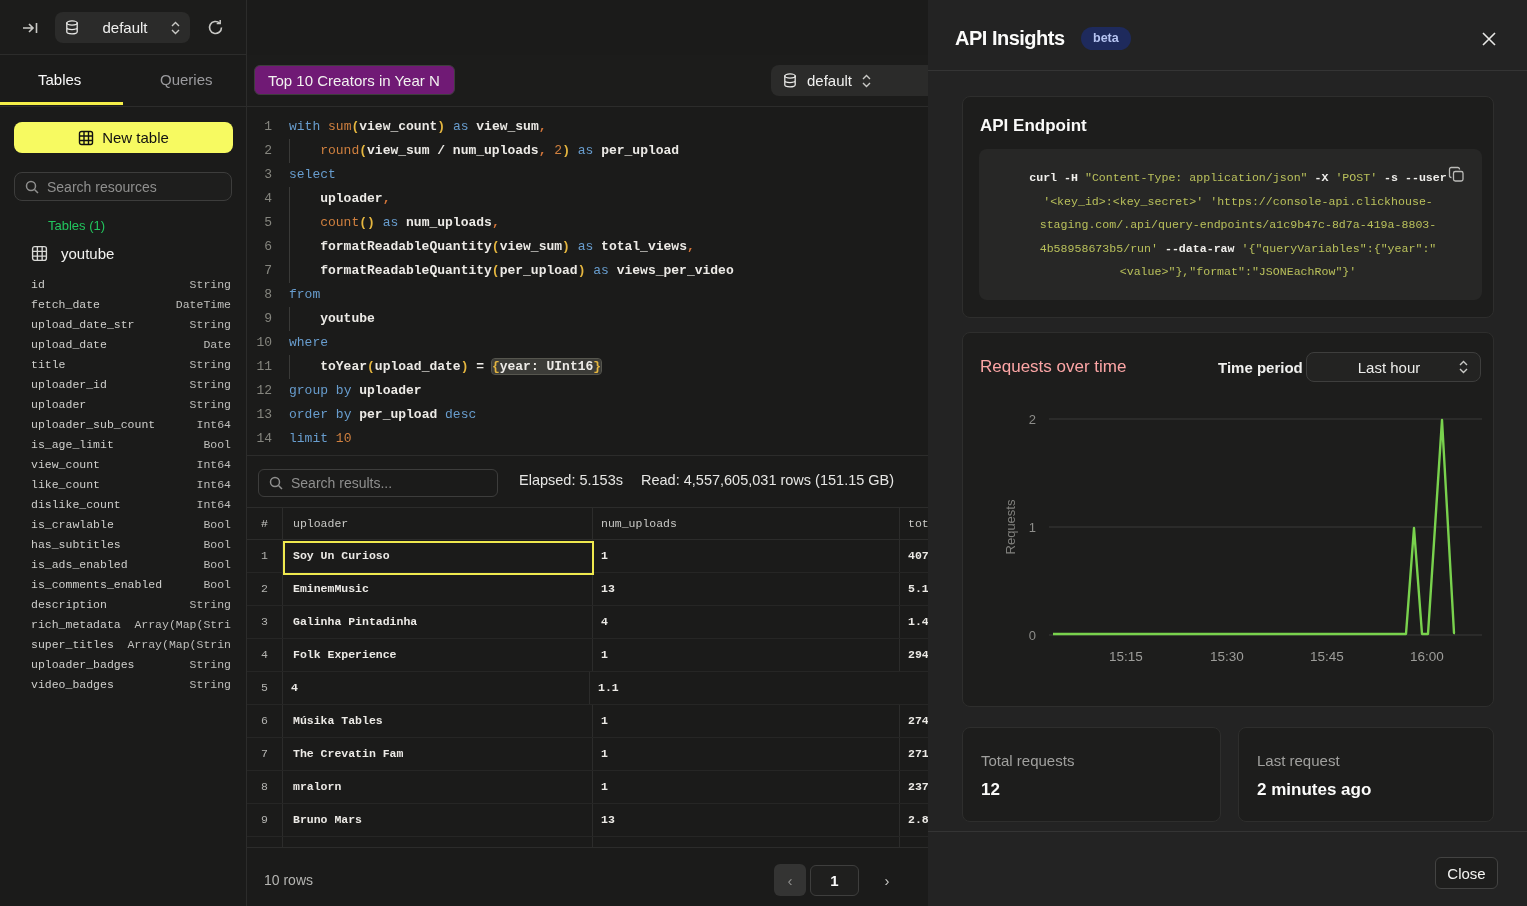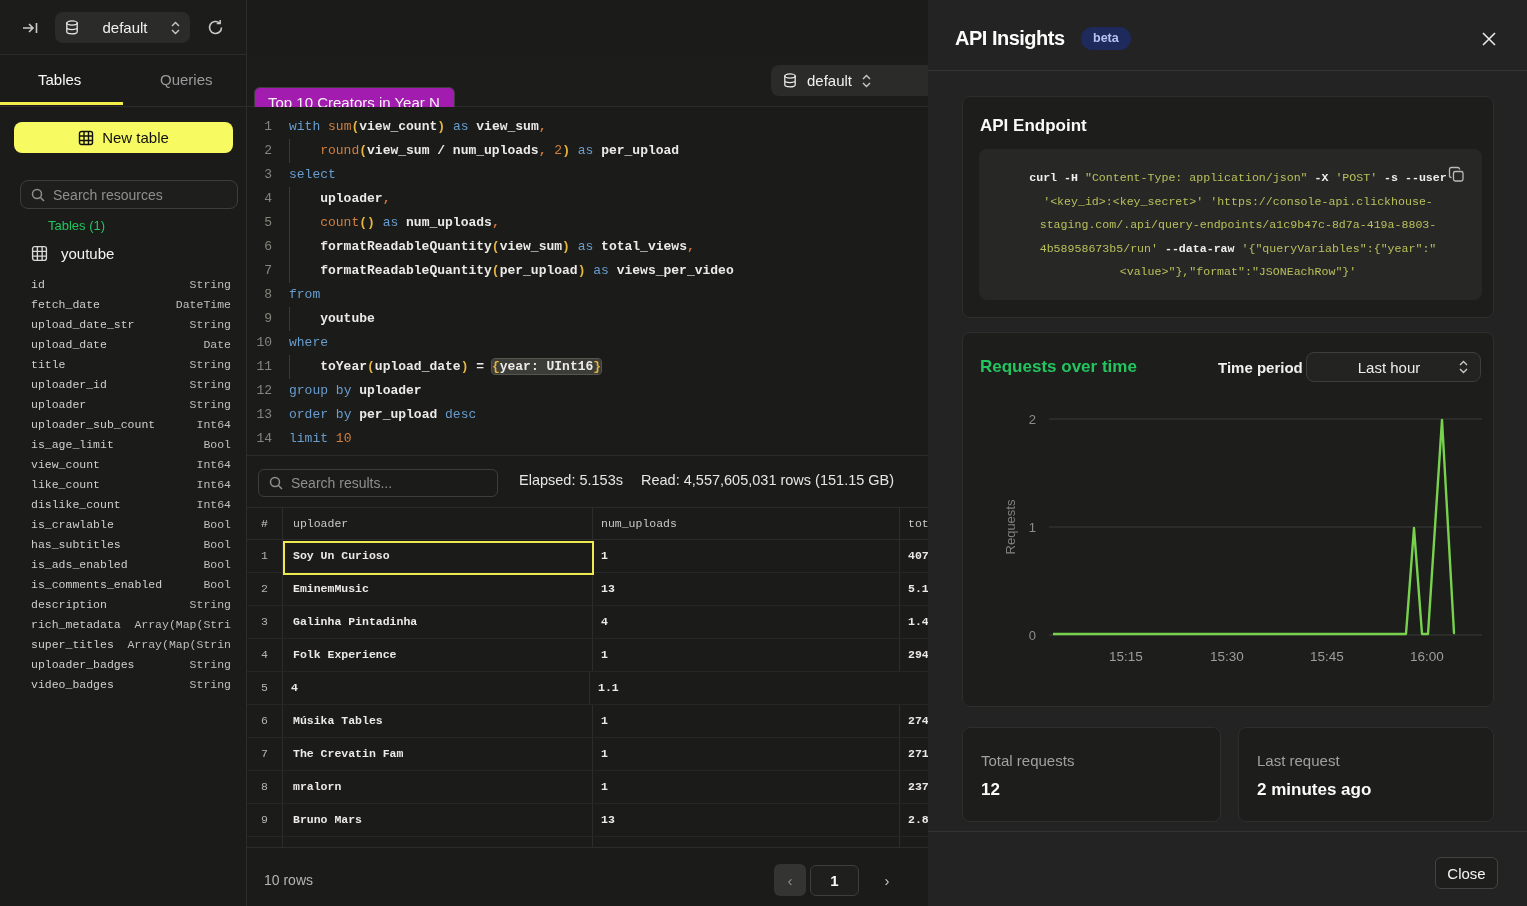--- a/index.html
+++ b/index.html
@@ -12,38 +12,38 @@
   #sb-head { position:absolute; left:0; top:0; width:246px; height:55px; background:#1c1c1b; border-bottom:1px solid #2c2c2b; }
   .select { background:#2b2b2a; border-radius:8px; display:flex; align-items:center; color:#f0f0ef; font-size:15px; }
   #sb-select { position:absolute; left:55px; top:12px; width:135px; height:31px; padding:0 10px; }
   #sb-select .lbl { flex:1; text-align:center; }
   #sb-tabs { position:absolute; left:0; top:55px; width:246px; height:52px; }
   #sb-tabs .t1 { position:absolute; left:38px; top:16px; font-size:15px; color:#fafafa; }
   #sb-tabs .t2 { position:absolute; left:160px; top:16px; font-size:15px; color:#9b9b9e; }
   #sb-tabs .underline { position:absolute; left:0; top:47px; width:123px; height:3px; background:#f5ef49; }
   #sb-tabs .bline { position:absolute; left:0; top:51px; width:246px; height:1px; background:#2c2c2b; }
   #newtable { position:absolute; left:14px; top:122px; width:219px; height:31px; background:#f7fa61; border-radius:8px; color:#111; font-size:15px; display:flex; align-items:center; justify-content:center; gap:8px; font-weight:400; }
-  #sb-search { position:absolute; left:20px; top:172px; width:218px; height:29px; border:1px solid #3d3d3c; border-radius:8px; display:flex; align-items:center; gap:8px; padding:0 10px; color:#8f8f8e; font-size:14px; background:#1e1e1d;margin-top:8px; }
+  #sb-search { position:absolute; left:14px; top:172px; width:218px; height:29px; border:1px solid #3d3d3c; border-radius:8px; display:flex; align-items:center; gap:8px; padding:0 10px; color:#8f8f8e; font-size:14px; background:#1e1e1d; }
   #sb-tablecount { position:absolute; left:48px; top:218px; font-size:13px; color:#22c55e; font-weight:400; }
   #sb-youtube { position:absolute; left:31px; top:245px; display:flex; align-items:center; gap:13px; color:#f2f2f0; font-size:15px; }
   #collist { position:absolute; left:31px; top:275px; width:200px; }
   #collist .row { height:20px; display:flex; font-size:11.5px; line-height:20px; }
   #collist .n { color:#cfcfcc; flex:1; font-family:Liberation Mono, monospace; }
   #collist .ty { color:#bfbfbc; font-family:"Liberation Mono", monospace; white-space:nowrap; }
 
   
   #main { position:absolute; left:247px; top:0; width:1280px; height:906px; background:#1b1b1a; }
   #tabbar { position:absolute; left:0; top:0; width:1280px; height:55px; background:#1c1c1b; border-bottom:1px solid #2c2c2b; }
   #homebtn { position:absolute; left:0; top:0; width:49px; height:54px; border-right:1px solid #2c2c2b; display:flex; align-items:center; justify-content:center; }
   #tab1 { position:absolute; left:50px; top:0; width:200px; height:54px; background:#232322; border-right:1px solid #2c2c2b; display:flex; align-items:center; padding:0 14px; gap:11px; }
   #tab1 .ttl { font-size:15px; color:#f5f5f3; flex:1; }
   #tab1 .dot { width:9px; height:9px; border-radius:50%; background:#a9e59f; margin-right:7px; }
   #plusbtn { position:absolute; left:250px; top:0; width:49px; height:54px; border-right:1px solid #2c2c2b; display:flex; align-items:center; justify-content:center; }
   #qtoolbar { position:absolute; left:0; top:55px; width:1280px; height:52px; background:#1c1c1b; border-bottom:1px solid #2c2c2b; }
-  #qtitle { position:absolute; left:7px; top:10px; width:201px; height:30px; background:#a21caf; border:1px solid #3e3e3d; border-radius:6px; font-size:15px; color:#f2f2f0; display:flex; align-items:center; padding:0 13px;margin-top:22px; }
+  #qtitle { position:absolute; left:7px; top:10px; width:201px; height:30px; background:#701a75; border:1px solid #3e3e3d; border-radius:6px; font-size:15px; color:#f2f2f0; display:flex; align-items:center; padding:0 13px; }
   #qselect { position:absolute; left:524px; top:10px; width:165px; height:31px; padding:0 12px; gap:10px; }
 
   
   #editor { position:absolute; left:0; top:107px; width:1280px; height:349px; border-bottom:1px solid #2c2c2b; background:#1b1b1a; padding-top:8px; }
   .cl { display:flex; height:24px; line-height:24px; font-family:"Liberation Mono", monospace; font-size:13px; }
   .cl .g { width:25px; text-align:right; color:#85857e; flex:none; }
   .cl .c { padding-left:17px; white-space:pre; color:#eceae6; font-weight:700; position:relative; }
   .ig { position:absolute; left:17px; top:0; width:1px; height:24px; background:#3a3a38; }
   .kw { color:#689dce; font-weight:400; }
   .fn { color:#d0803f; font-weight:400; }
@@ -82,21 +82,21 @@
   #p-title { position:absolute; left:27px; top:27px; font-size:20px; font-weight:700; color:#fbfbfa; letter-spacing:-0.5px; }
   #p-beta { position:absolute; left:153px; top:27px; height:23px; padding:0 12px; background:#1e2a5c; border-radius:12px; color:#b5c3f1; font-size:12.5px; font-weight:700; line-height:23px; }
   #p-x { position:absolute; left:553px; top:31px; width:16px; height:16px; }
   .card { position:absolute; background:#1d1d1c; border:1px solid #2e2e2d; border-radius:8px; }
   #card-ep { left:34px; top:96px; width:532px; height:222px; }
   #card-ep h3 { position:absolute; left:17px; top:19px; font-size:17px; color:#fafaf9; font-weight:700; }
   #codeblock { position:absolute; left:16px; top:52px; width:503px; height:151px; background:#272726; border-radius:8px; padding:17px 0 0 15px; font-family:"Liberation Mono", monospace; font-size:11.6px; line-height:23.6px; color:#f0efec; font-weight:700; }
   #codeblock .s { color:#b9c05b; font-weight:400; }
   #copyicon { position:absolute; left:485px; top:69px; width:17px; height:17px; }
   #card-ch { left:34px; top:332px; width:532px; height:375px; }
-  #card-ch h3 { position:absolute; left:17px; top:24px; font-size:17px; color:#22c55e; font-weight:700; }
+  #card-ch h3 { position:absolute; left:17px; top:24px; font-size:17px; color:#fca5a5; font-weight:400; }
   #tplabel { position:absolute; left:255px; top:26px; font-size:15px; font-weight:700; color:#f0f0ee; }
   #tpselect { position:absolute; left:343px; top:19px; width:175px; height:30px; border:1px solid #3e3e3d; border-radius:8px; background:#232322; display:flex; align-items:center; padding:0 12px; font-size:15px; color:#ededeb; }
   #tpselect .lbl { flex:1; }
   #statL { left:34px; top:727px; width:259px; height:95px; }
   #statR { left:310px; top:727px; width:256px; height:95px; }
   .card .sl { position:absolute; left:18px; top:24px; font-size:15px; color:#a0a09e; }
   .card .sv { position:absolute; left:18px; top:52px; font-size:17px; font-weight:700; color:#fbfbfa; }
   #p-foot { position:absolute; left:0; top:831px; width:599px; height:75px; border-top:1px solid #343434; }
   #closebtn { position:absolute; left:507px; top:25px; width:63px; height:32px; border:1px solid #434342; border-radius:6px; background:#1e1e1d; color:#f5f5f3; font-size:15px; display:flex; align-items:center; justify-content:center; }
 </style>

